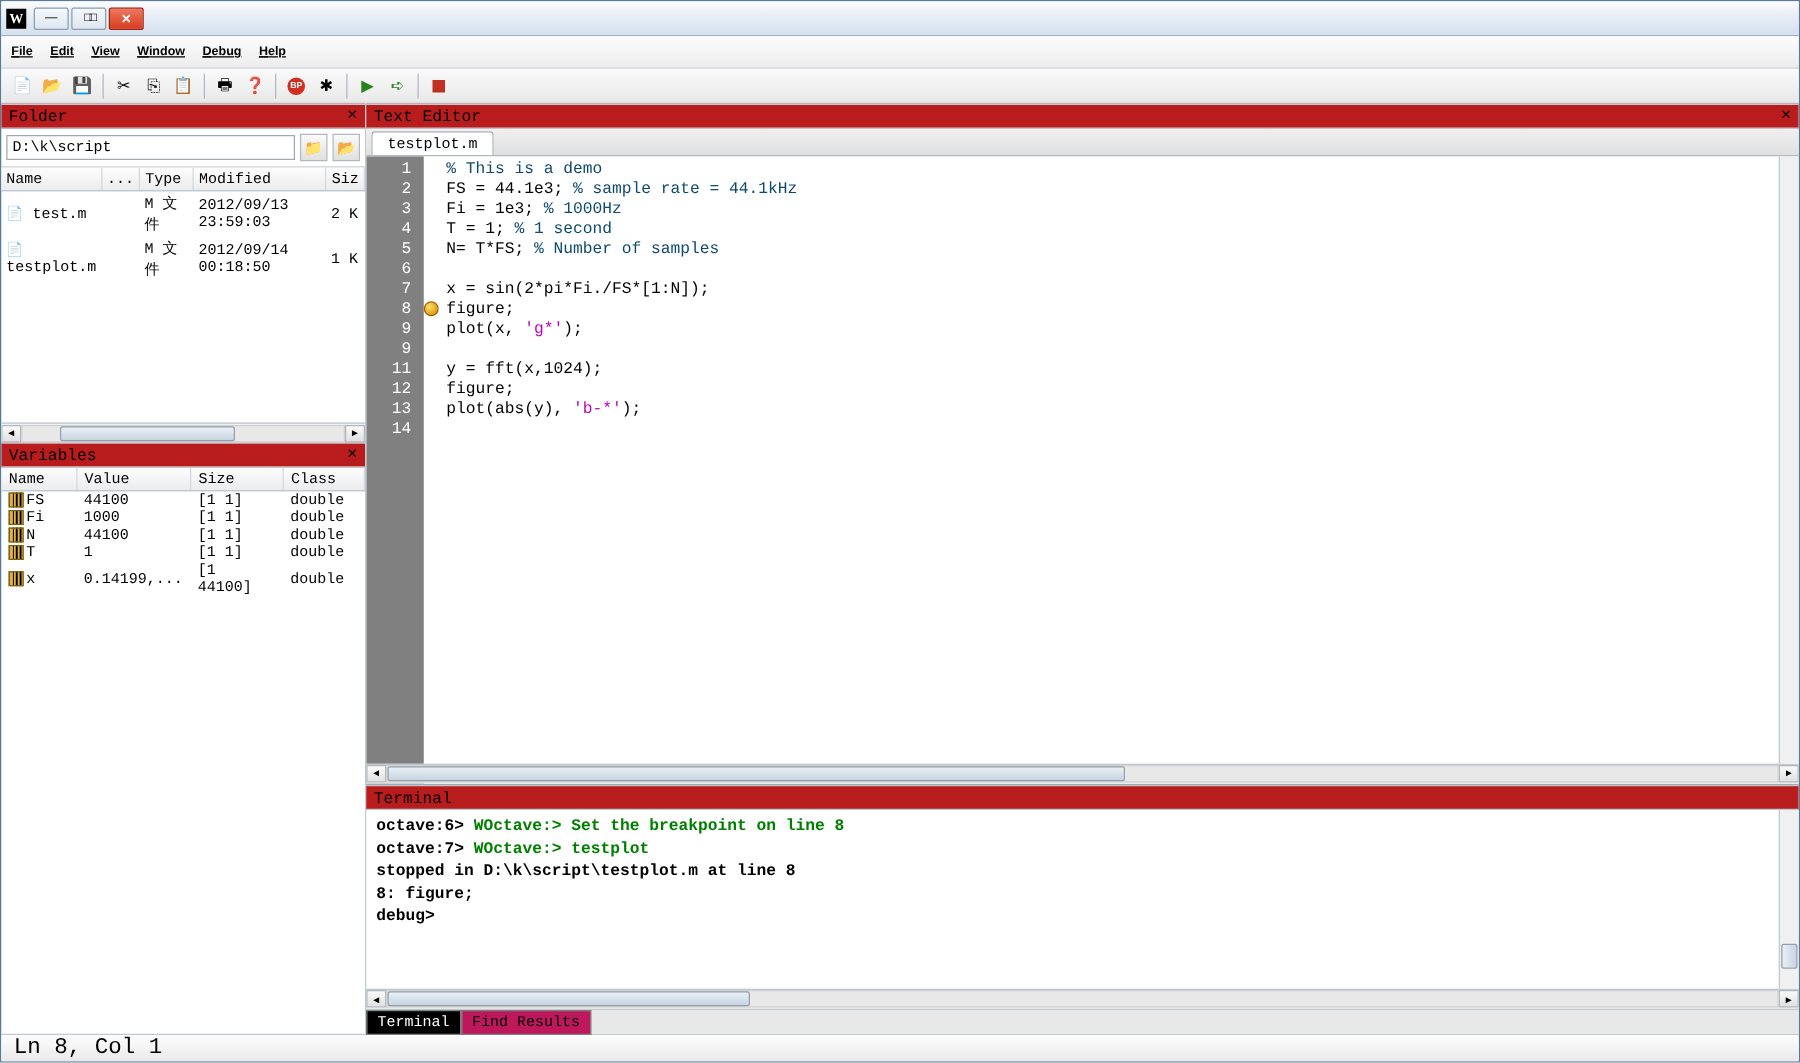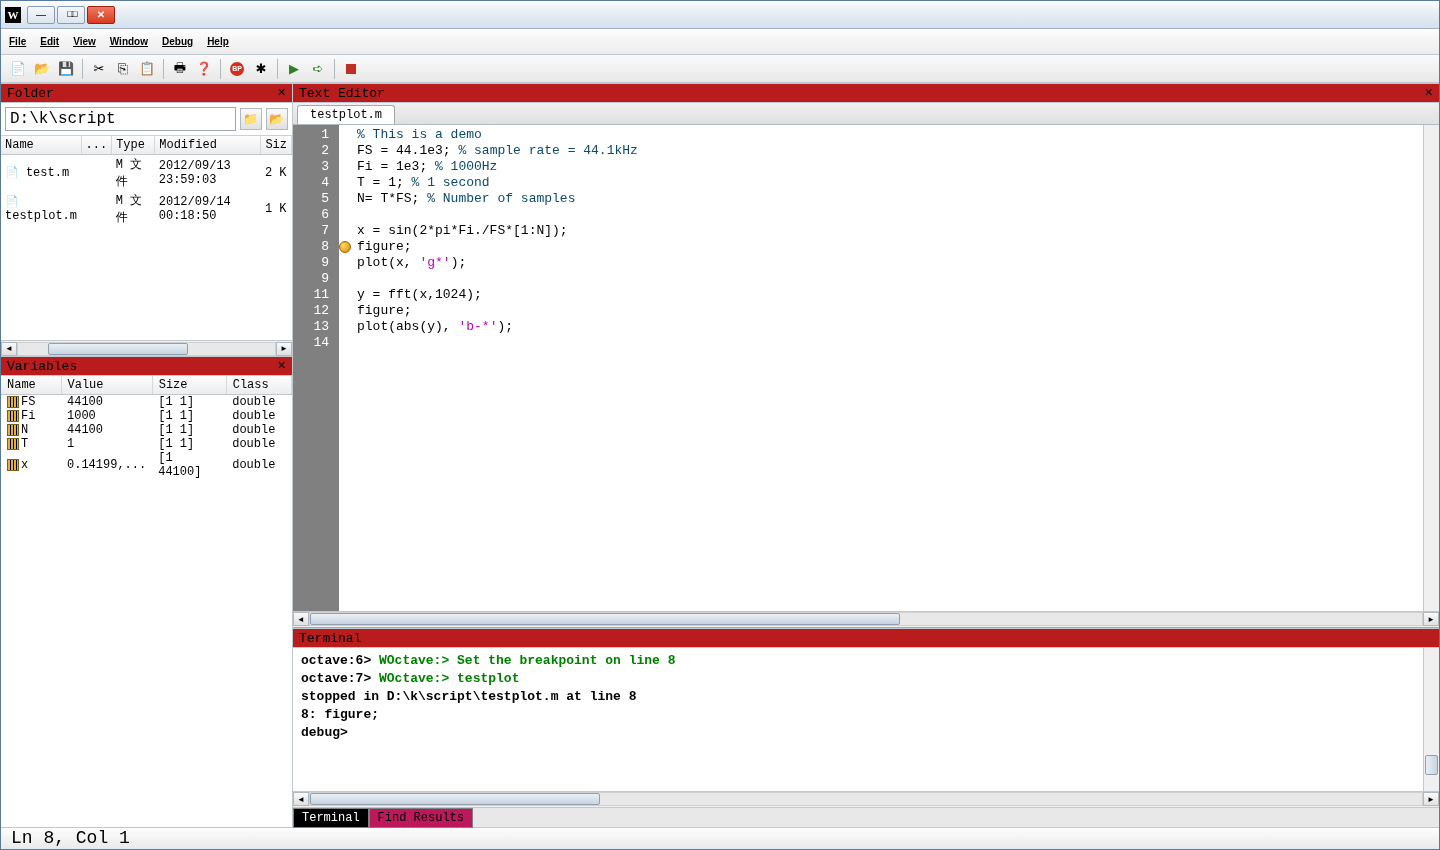--- a/index.html
+++ b/index.html
@@ -99,21 +99,21 @@
   display: flex; align-items: center;
   padding: 4px;
   gap: 4px;
   border-bottom: 1px solid #d0d0d0;
 }
 .folder-path-input {
   flex: 1;
   border: 1px solid #a0a8b0;
   padding: 2px 4px;
   font-family: "Courier New", monospace;
-  font-size: 16px;
+  font-size: 12px;
 }
 .folder-icon-btn {
   width: 22px; height: 22px;
   border: 1px solid #b0b8c0;
   background: linear-gradient(to bottom,#fafafa,#e0e0e0);
   display:flex;align-items:center;justify-content:center;
   font-size: 12px;
 }
 .file-list {
   flex: 0 0 auto;

